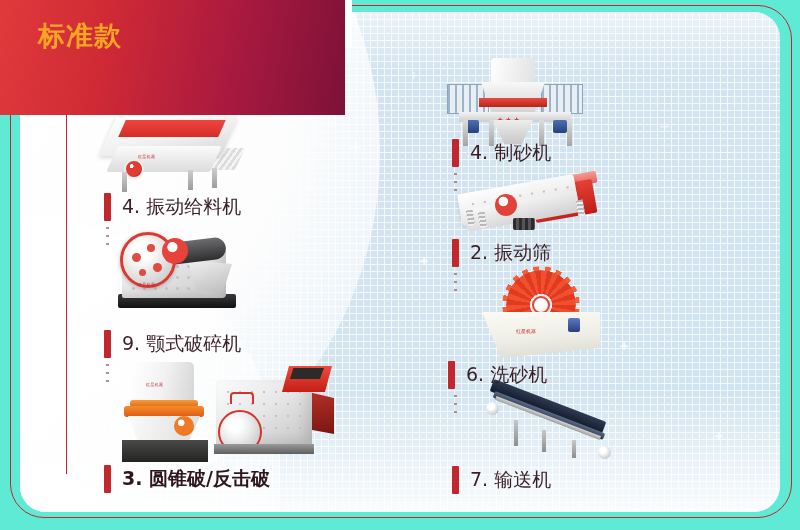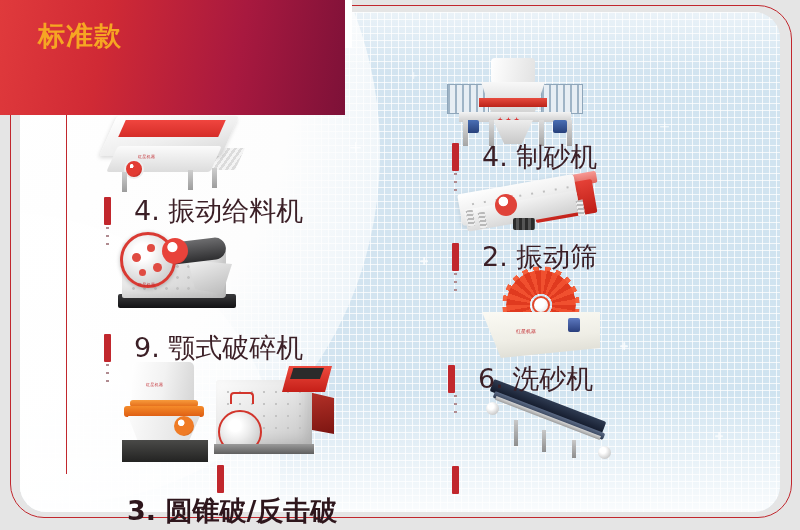--- a/index.html
+++ b/index.html
@@ -1,21 +1,21 @@
 <!DOCTYPE html>
 <html><head>
 <meta charset="utf-8">
 <style>
   html,body{margin:0;padding:0;}
   body{
     width:800px;height:530px;overflow:hidden;
     background:#ffffff;
     font-family:"Liberation Sans","DejaVu Sans",sans-serif;
   }
-  #stage{position:relative;width:800px;height:530px;background:#e5e5e5;overflow:hidden;}
+  #stage{position:relative;width:800px;height:530px;background:#5eead4;overflow:hidden;}
 
   
   .grid-panel{
     position:absolute;left:20px;top:12px;width:760px;height:500px;
     border-radius:26px;
     background:
       repeating-linear-gradient(to right, rgba(255,255,255,.75) 0 1px, rgba(255,255,255,0) 1px 7px),
       repeating-linear-gradient(to bottom, rgba(255,255,255,.75) 0 1px, rgba(255,255,255,0) 1px 7px),
       linear-gradient(135deg,#cfe2ef 0%,#d3e4f0 45%,#cfe3f0 100%);
     overflow:hidden;
@@ -77,23 +77,22 @@
   .banner-sub{
     position:absolute;left:38px;top:62px;
     color:#ffffff;font-size:19px;font-weight:bold;letter-spacing:.5px;
     font-family:"DejaVu Sans","Liberation Sans",sans-serif;
   }
 
   
   .step-label{position:absolute;display:flex;align-items:center;z-index:4;}
   .step-bar{width:7px;height:28px;background:#c1272d;border-radius:1px;flex:0 0 auto;}
   .step-text{
-    margin-left:11px;color:#3b1f26;font-size:27px;white-space:nowrap;
+    margin-left:11px;color:#3b1f26;font-size:19px;white-space:nowrap;
     font-family:"DejaVu Sans","Liberation Sans",sans-serif;
-    padding-left:12px;
   }
   .step-text.bold{font-weight:bold;color:#2e161c;}
 
   
   .dots{
     position:absolute;width:3px;z-index:3;
     background-image:radial-gradient(circle, #b08b90 0 1.2px, rgba(0,0,0,0) 1.4px);
     background-size:3px 8px;background-repeat:repeat-y;
   }
 
@@ -325,21 +324,21 @@
     <div class="ic-side"></div>
     <div class="ic-body"></div>
     <div class="ic-rivets"></div>
     <div class="ic-hopper"></div>
     <div class="ic-hopper-in"></div>
     <div class="ic-handle"></div>
     <div class="ic-wheel"></div>
     <div class="ic-base"></div>
   </div>
 
-  <div class="step-label" style="left:104px;top:465px;flex-direction:column;">
+  <div class="step-label" style="left:104px;top:465px;">
     <span class="step-bar"></span>
     <span class="step-text bold">3. 圆锥破/反击破</span>
   </div>
 
   <div class="mach" style="left:445px;top:58px;width:150px;height:92px;">
     <div class="vs-lbar"></div>
     <div class="vs-rbar"></div>
     <div class="vs-drum"></div>
     <div class="vs-cone"></div>
     <div class="vs-ring"></div>
@@ -400,15 +399,16 @@
     <div class="cv-rail"></div>
     <div class="cv-drum" style="left:-2px;top:12px;"></div>
     <div class="cv-drum" style="left:110px;top:56px;"></div>
     <div class="cv-leg" style="left:26px;top:30px;height:26px;"></div>
     <div class="cv-leg" style="left:54px;top:40px;height:22px;"></div>
     <div class="cv-leg" style="left:84px;top:50px;height:18px;"></div>
   </div>
 
   <div class="step-label" style="left:452px;top:466px;">
     <span class="step-bar"></span>
+    <span class="step-text">7. 输送机</span>
   </div>
 
 </div>
 
 </body></html>

